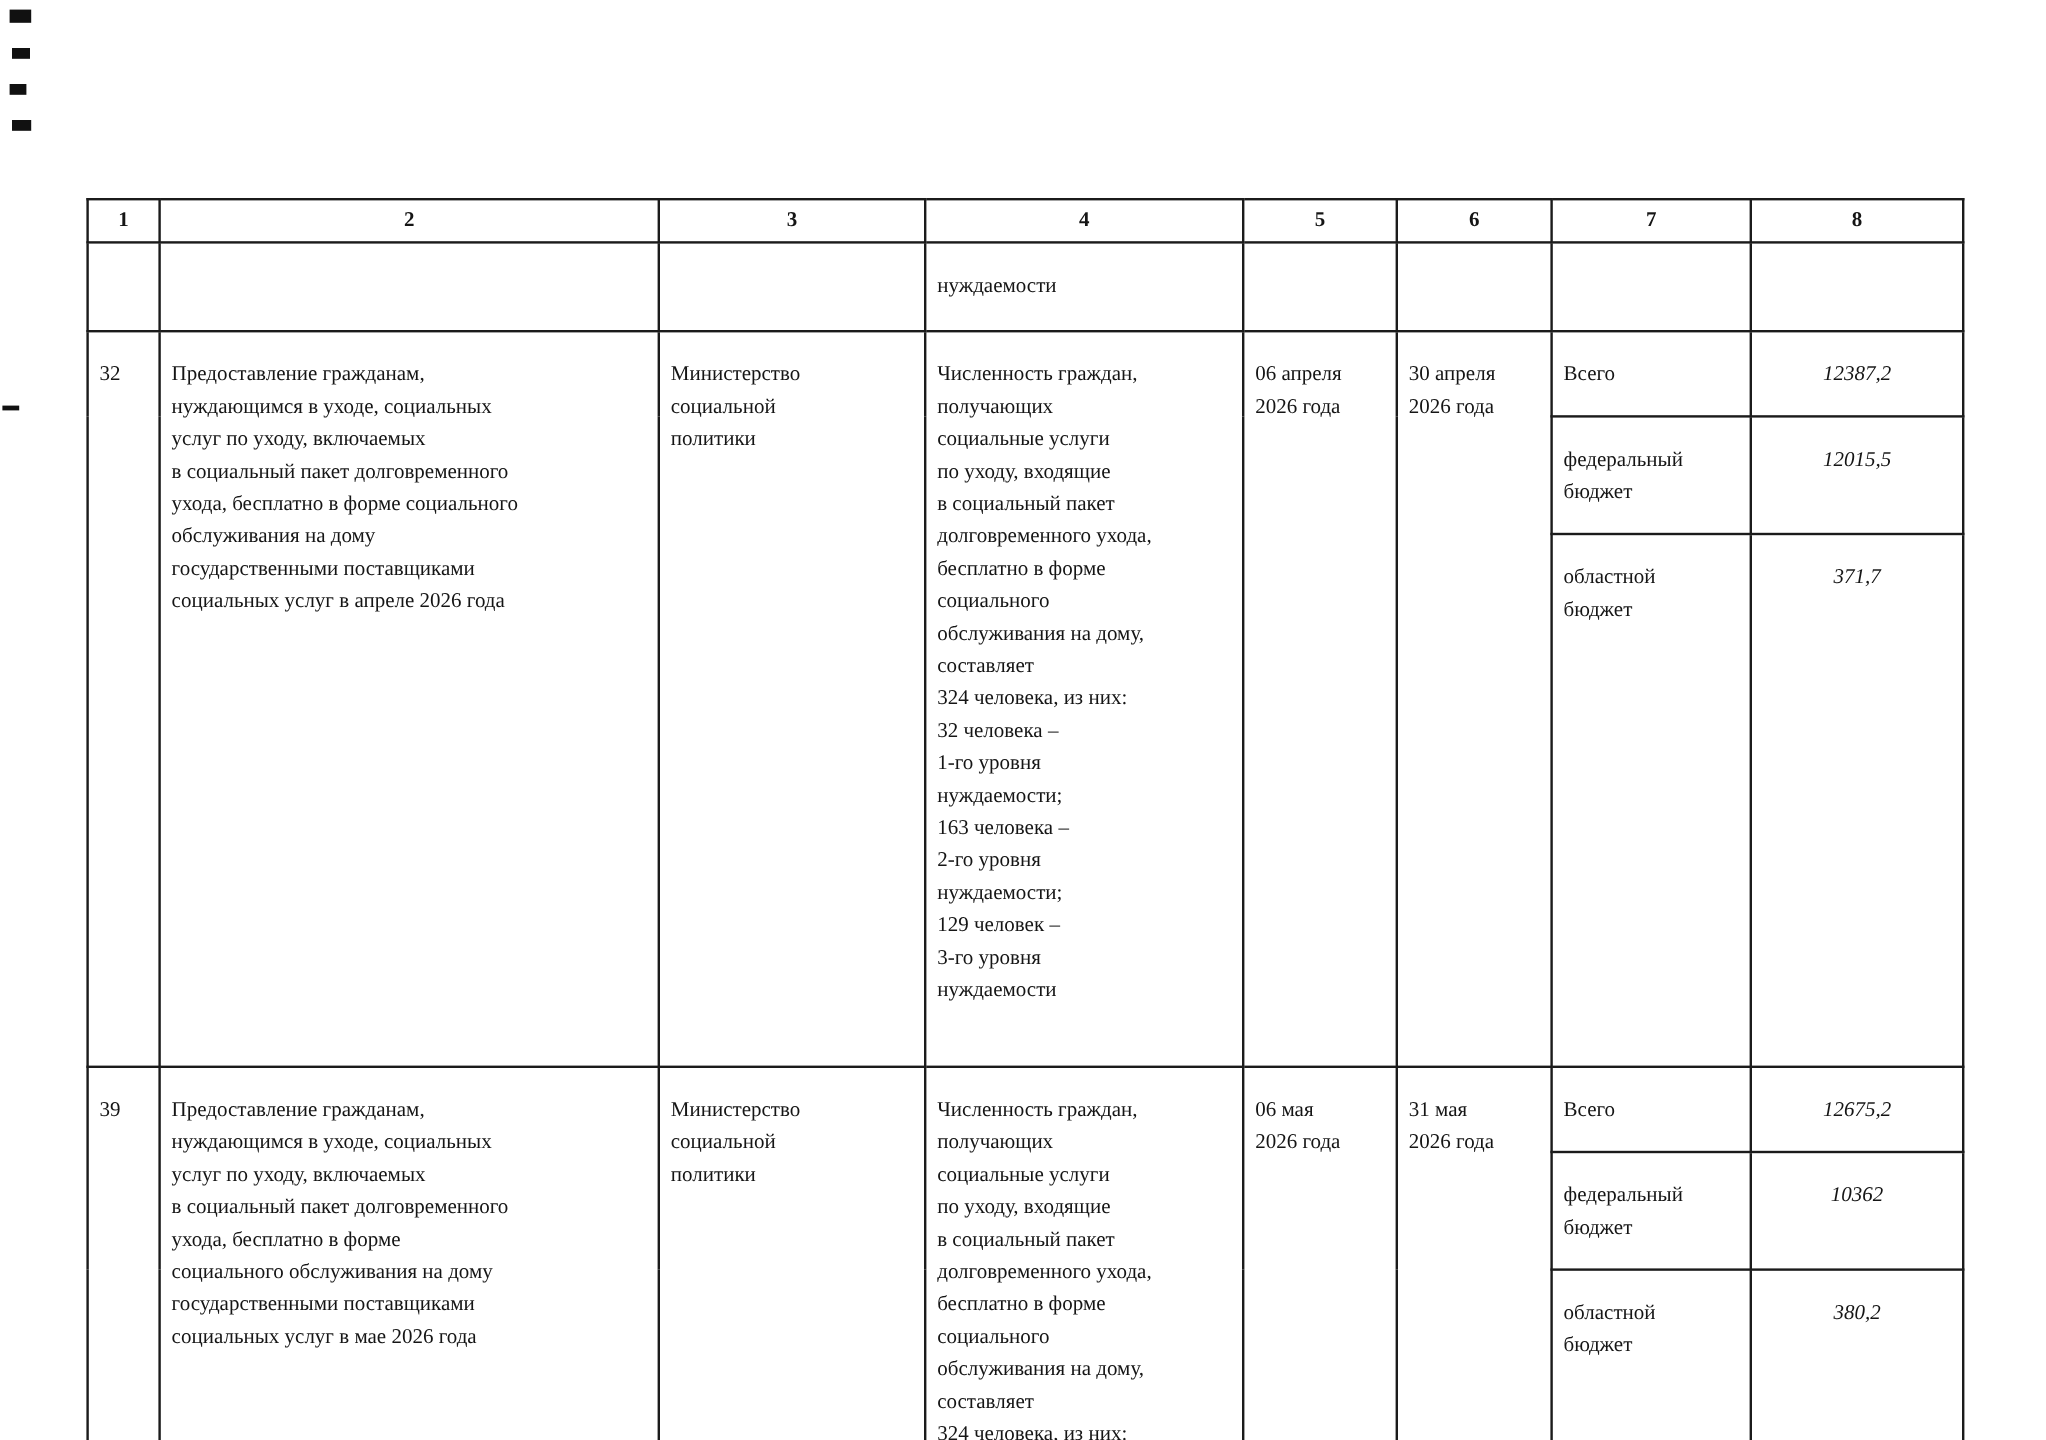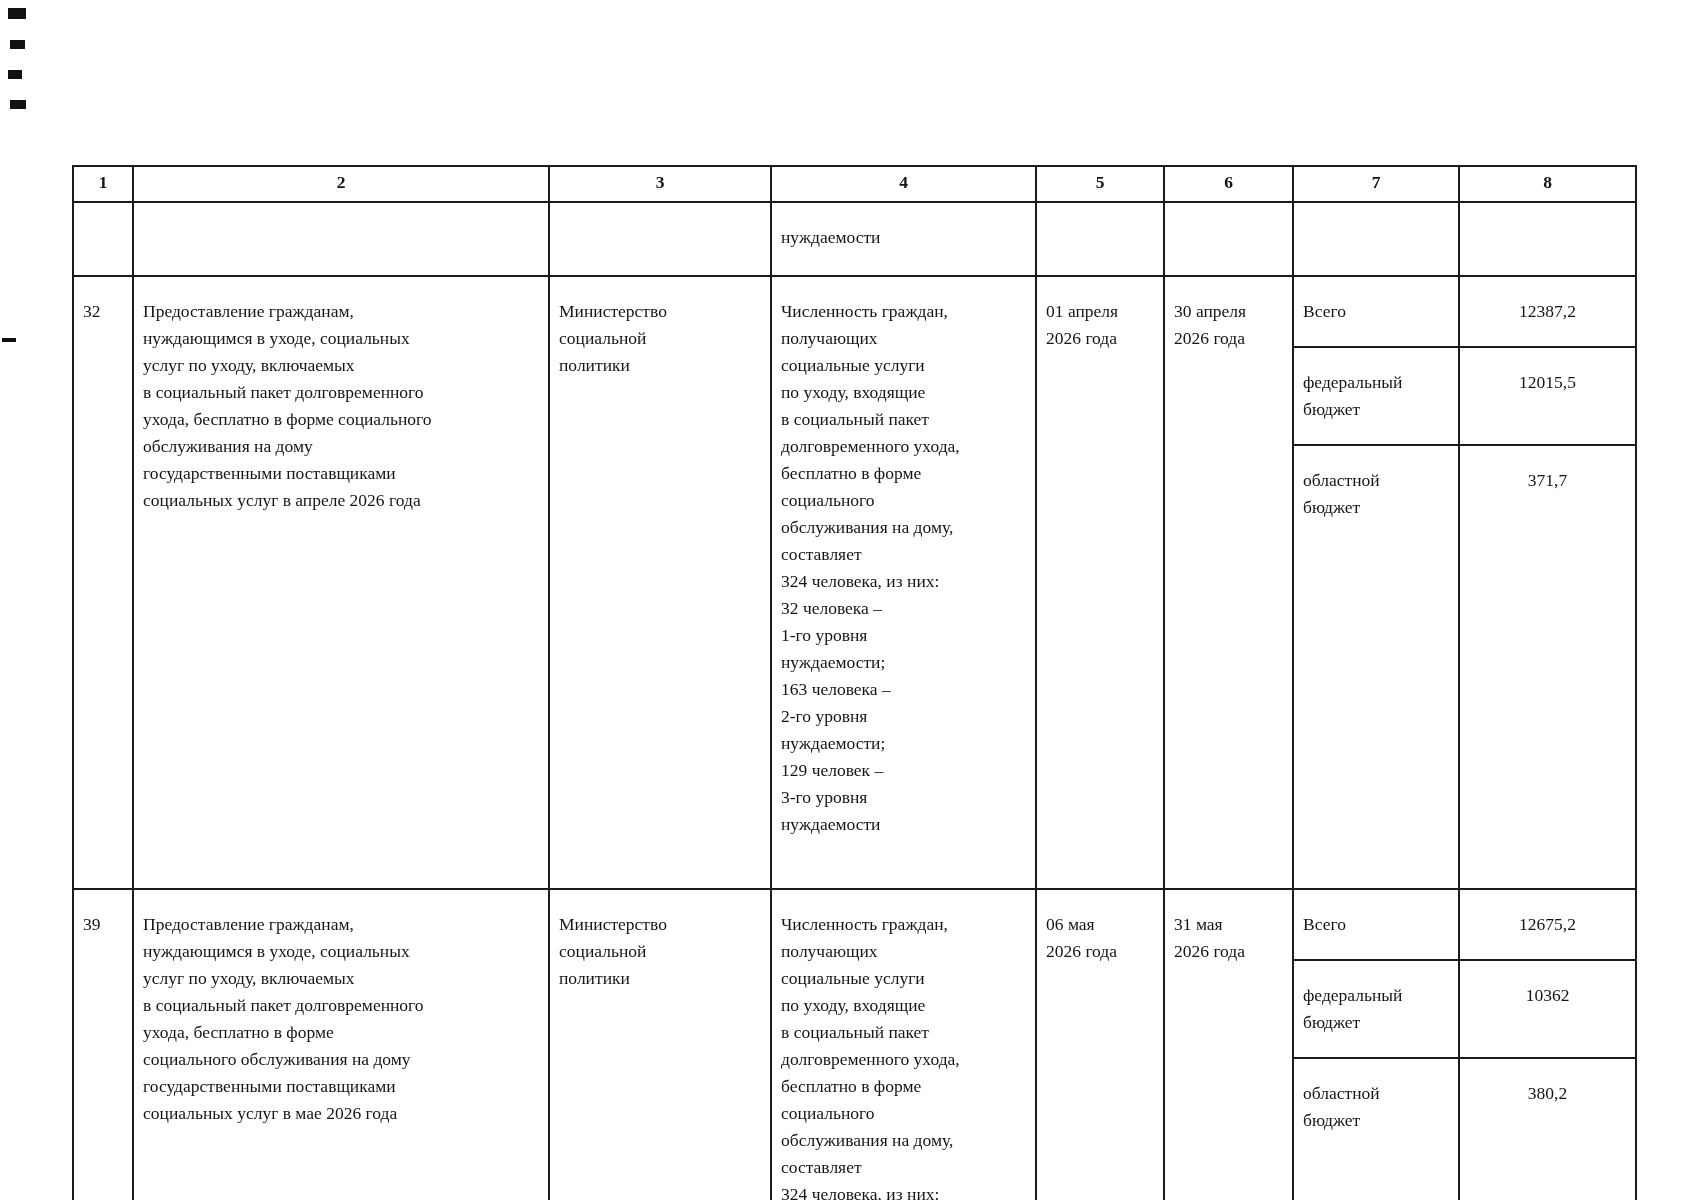--- a/index.html
+++ b/index.html
@@ -38,21 +38,21 @@
   tr.hdr td{
     text-align:center;
     font-weight:bold;
     height:30px;
     padding:2px 4px;
     line-height:26px;
   }
   tr.cont td{height:30px;}
   td.cnum{text-align:left;}
   td.cindic{line-height:26.6px;}
-  td.cval{text-align:center;}
+  td.cval{text-align:center;font-style:italic;}
   .pageno{
     position:absolute;
     left:0;top:1164px;width:1705px;
     text-align:center;
     font-size:19px;
     color:#151515;
   }
 </style>
 </head>
 <body>
@@ -126,21 +126,21 @@
 324 человека, из них:
 32 человека –
 1-го уровня
 нуждаемости;
 163 человека –
 2-го уровня
 нуждаемости;
 129 человек –
 3-го уровня
 нуждаемости</td>
-      <td rowspan="3">01 апреля
+      <td rowspan="3">06 апреля
 2026 года</td>
       <td rowspan="3">30 апреля
 2026 года</td>
       <td>Всего</td>
       <td class="cval">12387,2</td>
     </tr>
     <tr style="height:53px">
       <td>федеральный
 бюджет</td>
       <td class="cval">12015,5</td>

